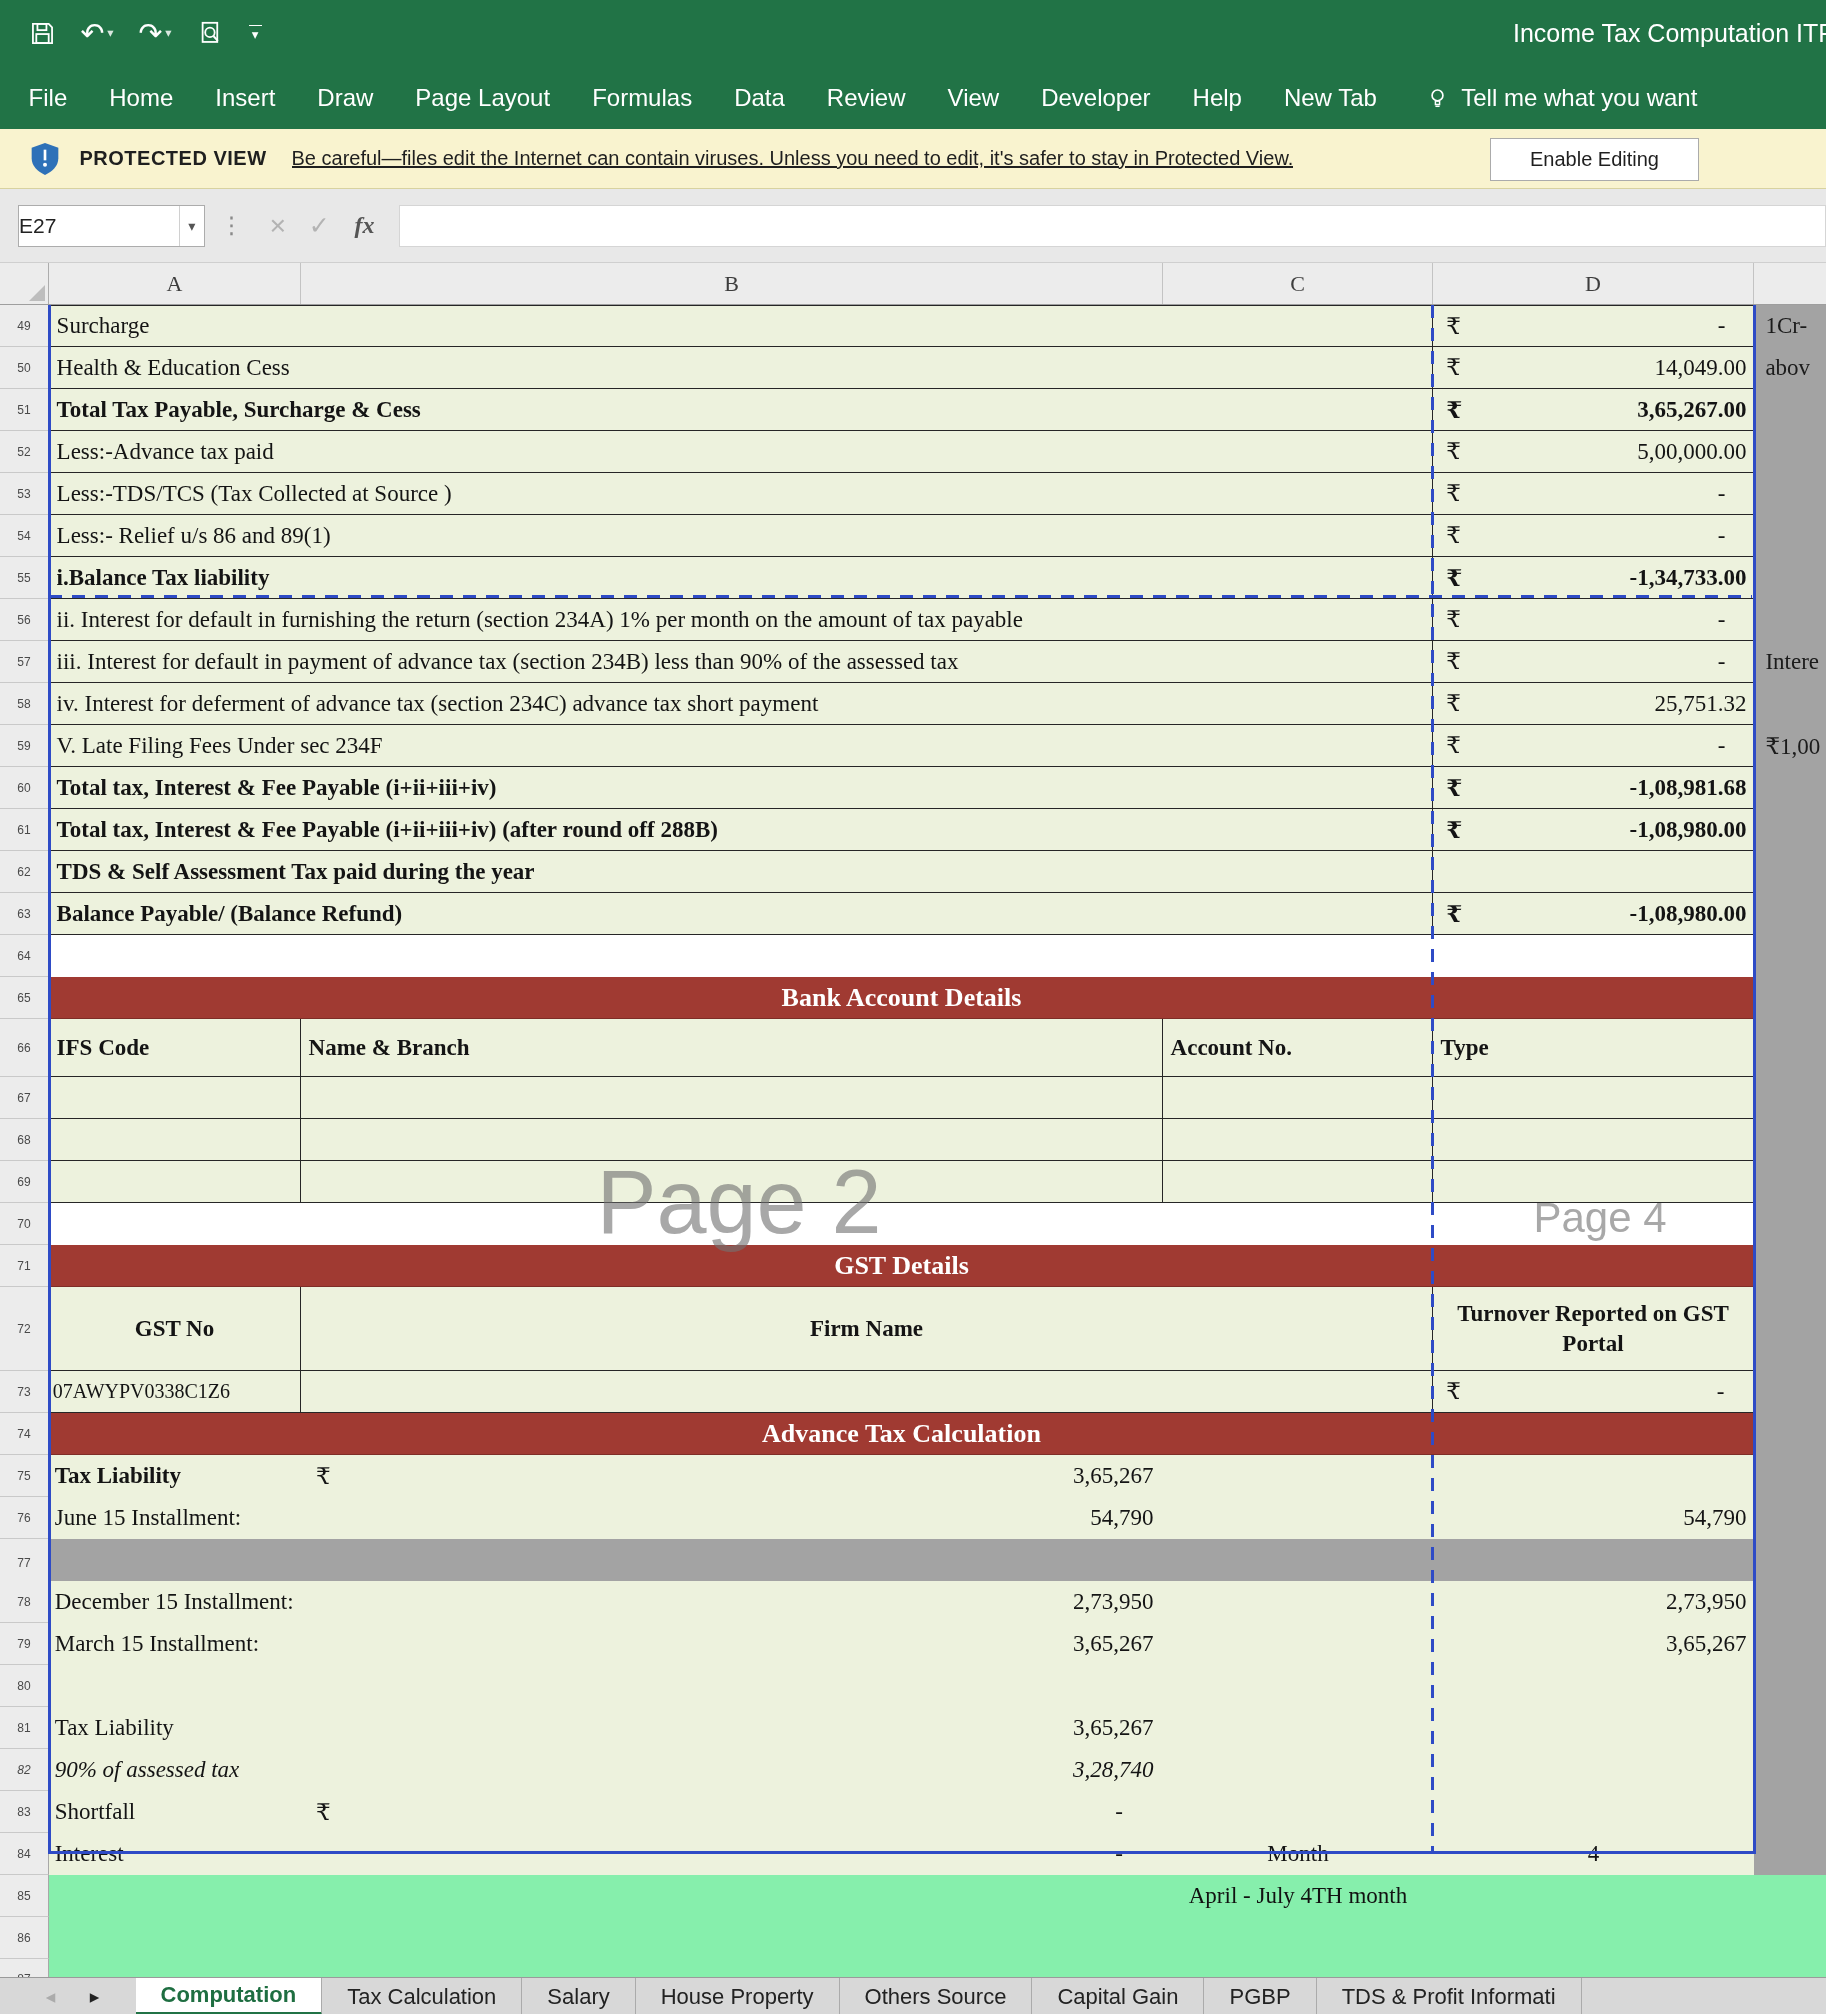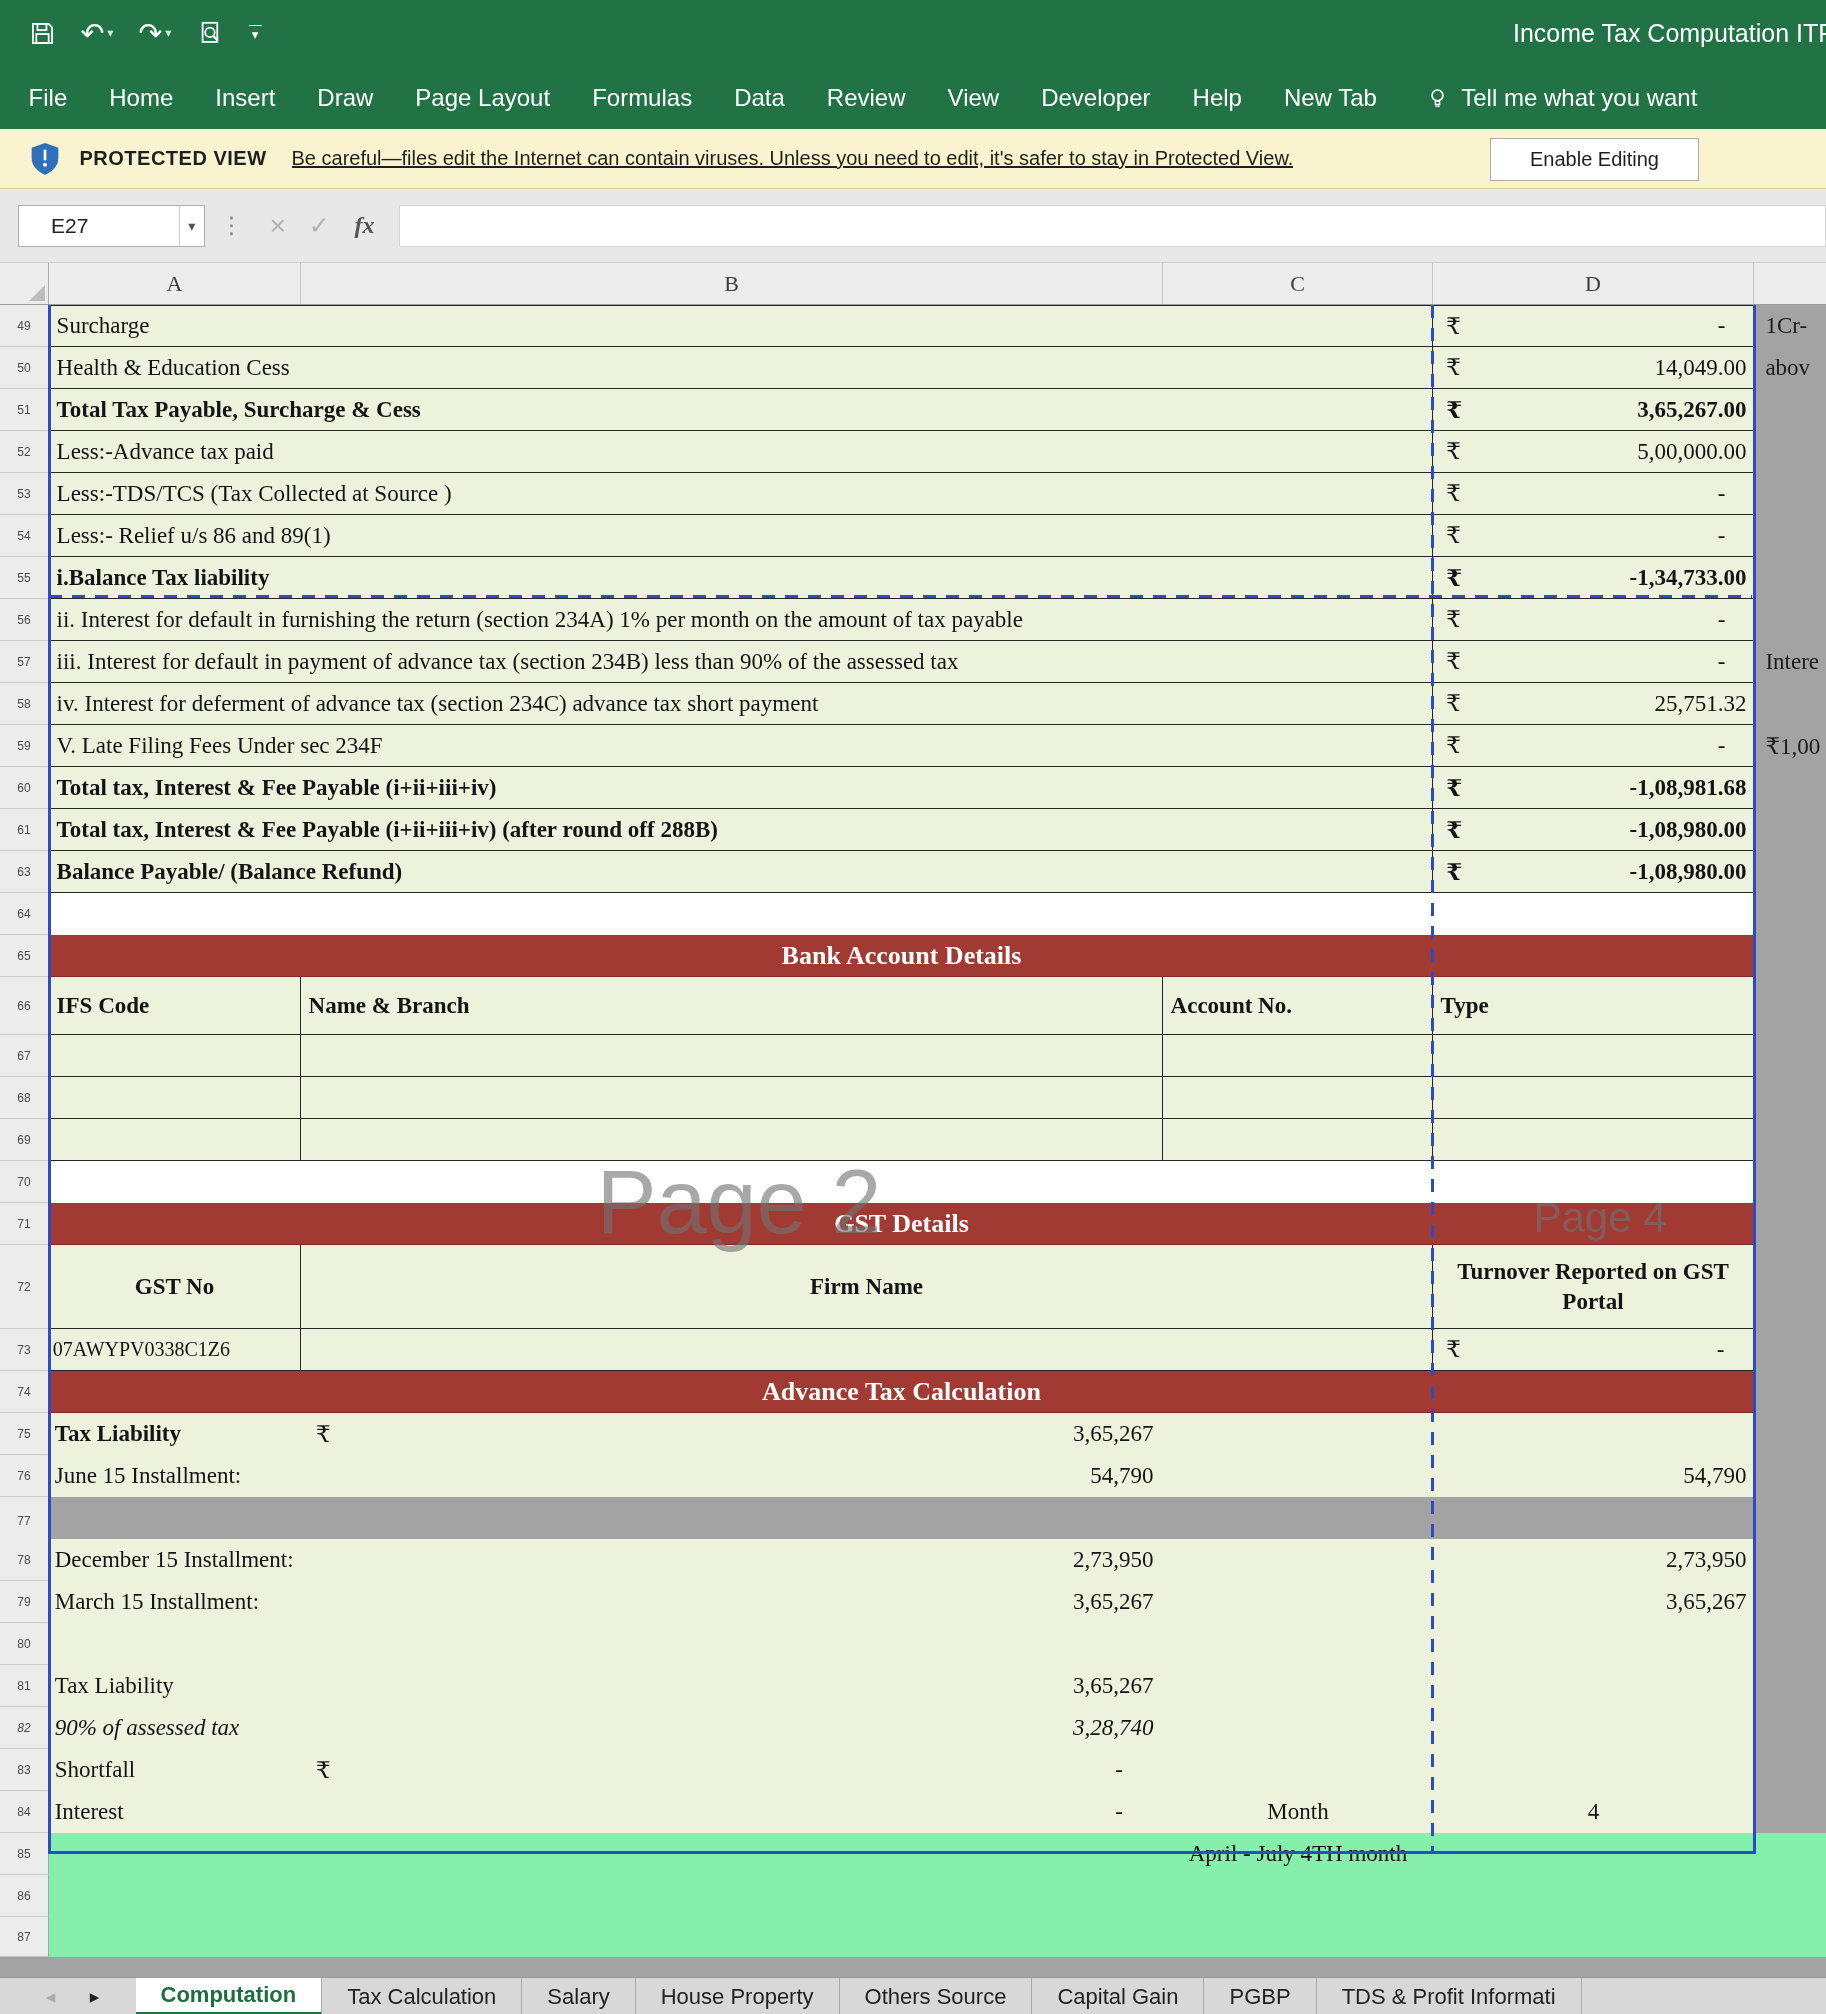--- a/index.html
+++ b/index.html
@@ -23,21 +23,21 @@
 
   
   .protected{height:60px;background:#F9F3CF;display:flex;align-items:center;border-bottom:1px solid #D8D2A0;position:relative;flex:0 0 auto}
   .pv-shield{margin-left:28.5px;flex:0 0 auto}
   .pv-label{font-weight:bold;font-size:20px;color:#1f1f1f;margin-left:19px;letter-spacing:0.5px;white-space:nowrap}
   .pv-msg{font-size:20px;color:#1f1f1f;text-decoration:underline;margin-left:25px;white-space:nowrap;overflow:hidden;max-width:1122px}
   .pv-btn{position:absolute;left:1490px;top:8.6px;width:209px;height:43px;background:#fff;border:1px solid #ABABAB;font-size:20px;color:#1f1f1f;font-family:"Liberation Sans",sans-serif}
 
   
   .fbar{height:74px;background:#E8E8E8;display:flex;align-items:center;border-bottom:1px solid #CFCFCF;flex:0 0 auto}
-  .namebox{width:187px;height:42px;background:#fff;border:1px solid #ACACAC;margin-left:18px;display:flex;align-items:center;font-size:21px;color:#222;padding-left:32px}
+  .namebox{width:187px;height:42px;background:#fff;border:1px solid #ACACAC;margin-left:18px;display:flex;align-items:center;font-size:21px;color:#222;padding-left:0}
   .nb-caret{margin-left:auto;border-left:1px solid #D0D0D0;align-self:stretch;display:flex;align-items:center;padding:0 8.6px;color:#555;font-size:14.3px}
   .fb-dots{color:#8a8a8a;font-size:23px;margin:0 15px}
   .fb-x{font-size:28.5px;color:#B3B3B3;margin:0 11.4px}
   .fb-check{font-size:25px;color:#B3B3B3;margin:0 11.4px}
   .fb-fx{font-family:"Liberation Serif","DejaVu Serif",serif;font-style:italic;font-weight:bold;font-size:24px;color:#555;margin:0 13.3px}
   .finput{flex:1;height:42px;background:#fff;border:1px solid #D5D5D5;margin-left:11.4px;font-size:21px;padding:0 9.5px;color:#222}
 
   
   .colheads{height:42px;background:#ECECEC;display:flex;border-bottom:1px solid #9E9E9E;flex:0 0 auto}
   .corner{width:49px;flex:0 0 49px;border-right:1px solid #ACACAC;position:relative;background:#ECECEC}
@@ -322,20 +322,28 @@
           <div class="rowc">
             <div class="cell c-lab b">Total tax, Interest &amp; Fee Payable (i+ii+iii+iv) (after round off 288B)</div>
             <div class="cell c-acct b">
               <span class="rup">₹</span>
               <span class="amt">-1,08,980.00</span>
             </div>
             <div class="cell c-out"></div>
           </div>
         </div>
         <div class="grow" style="height: 42px;">
+          <div class="gut">62</div>
+          <div class="rowc">
+            <div class="cell c-lab b">TDS &amp; Self Assessment Tax paid during the year</div>
+            <div class="cell c-acct b"></div>
+            <div class="cell c-out"></div>
+          </div>
+        </div>
+        <div class="grow" style="height: 42px;">
           <div class="gut">63</div>
           <div class="rowc">
             <div class="cell c-lab b">Balance Payable/ (Balance Refund)</div>
             <div class="cell c-acct b">
               <span class="rup">₹</span>
               <span class="amt">-1,08,980.00</span>
             </div>
             <div class="cell c-out"></div>
           </div>
         </div>

